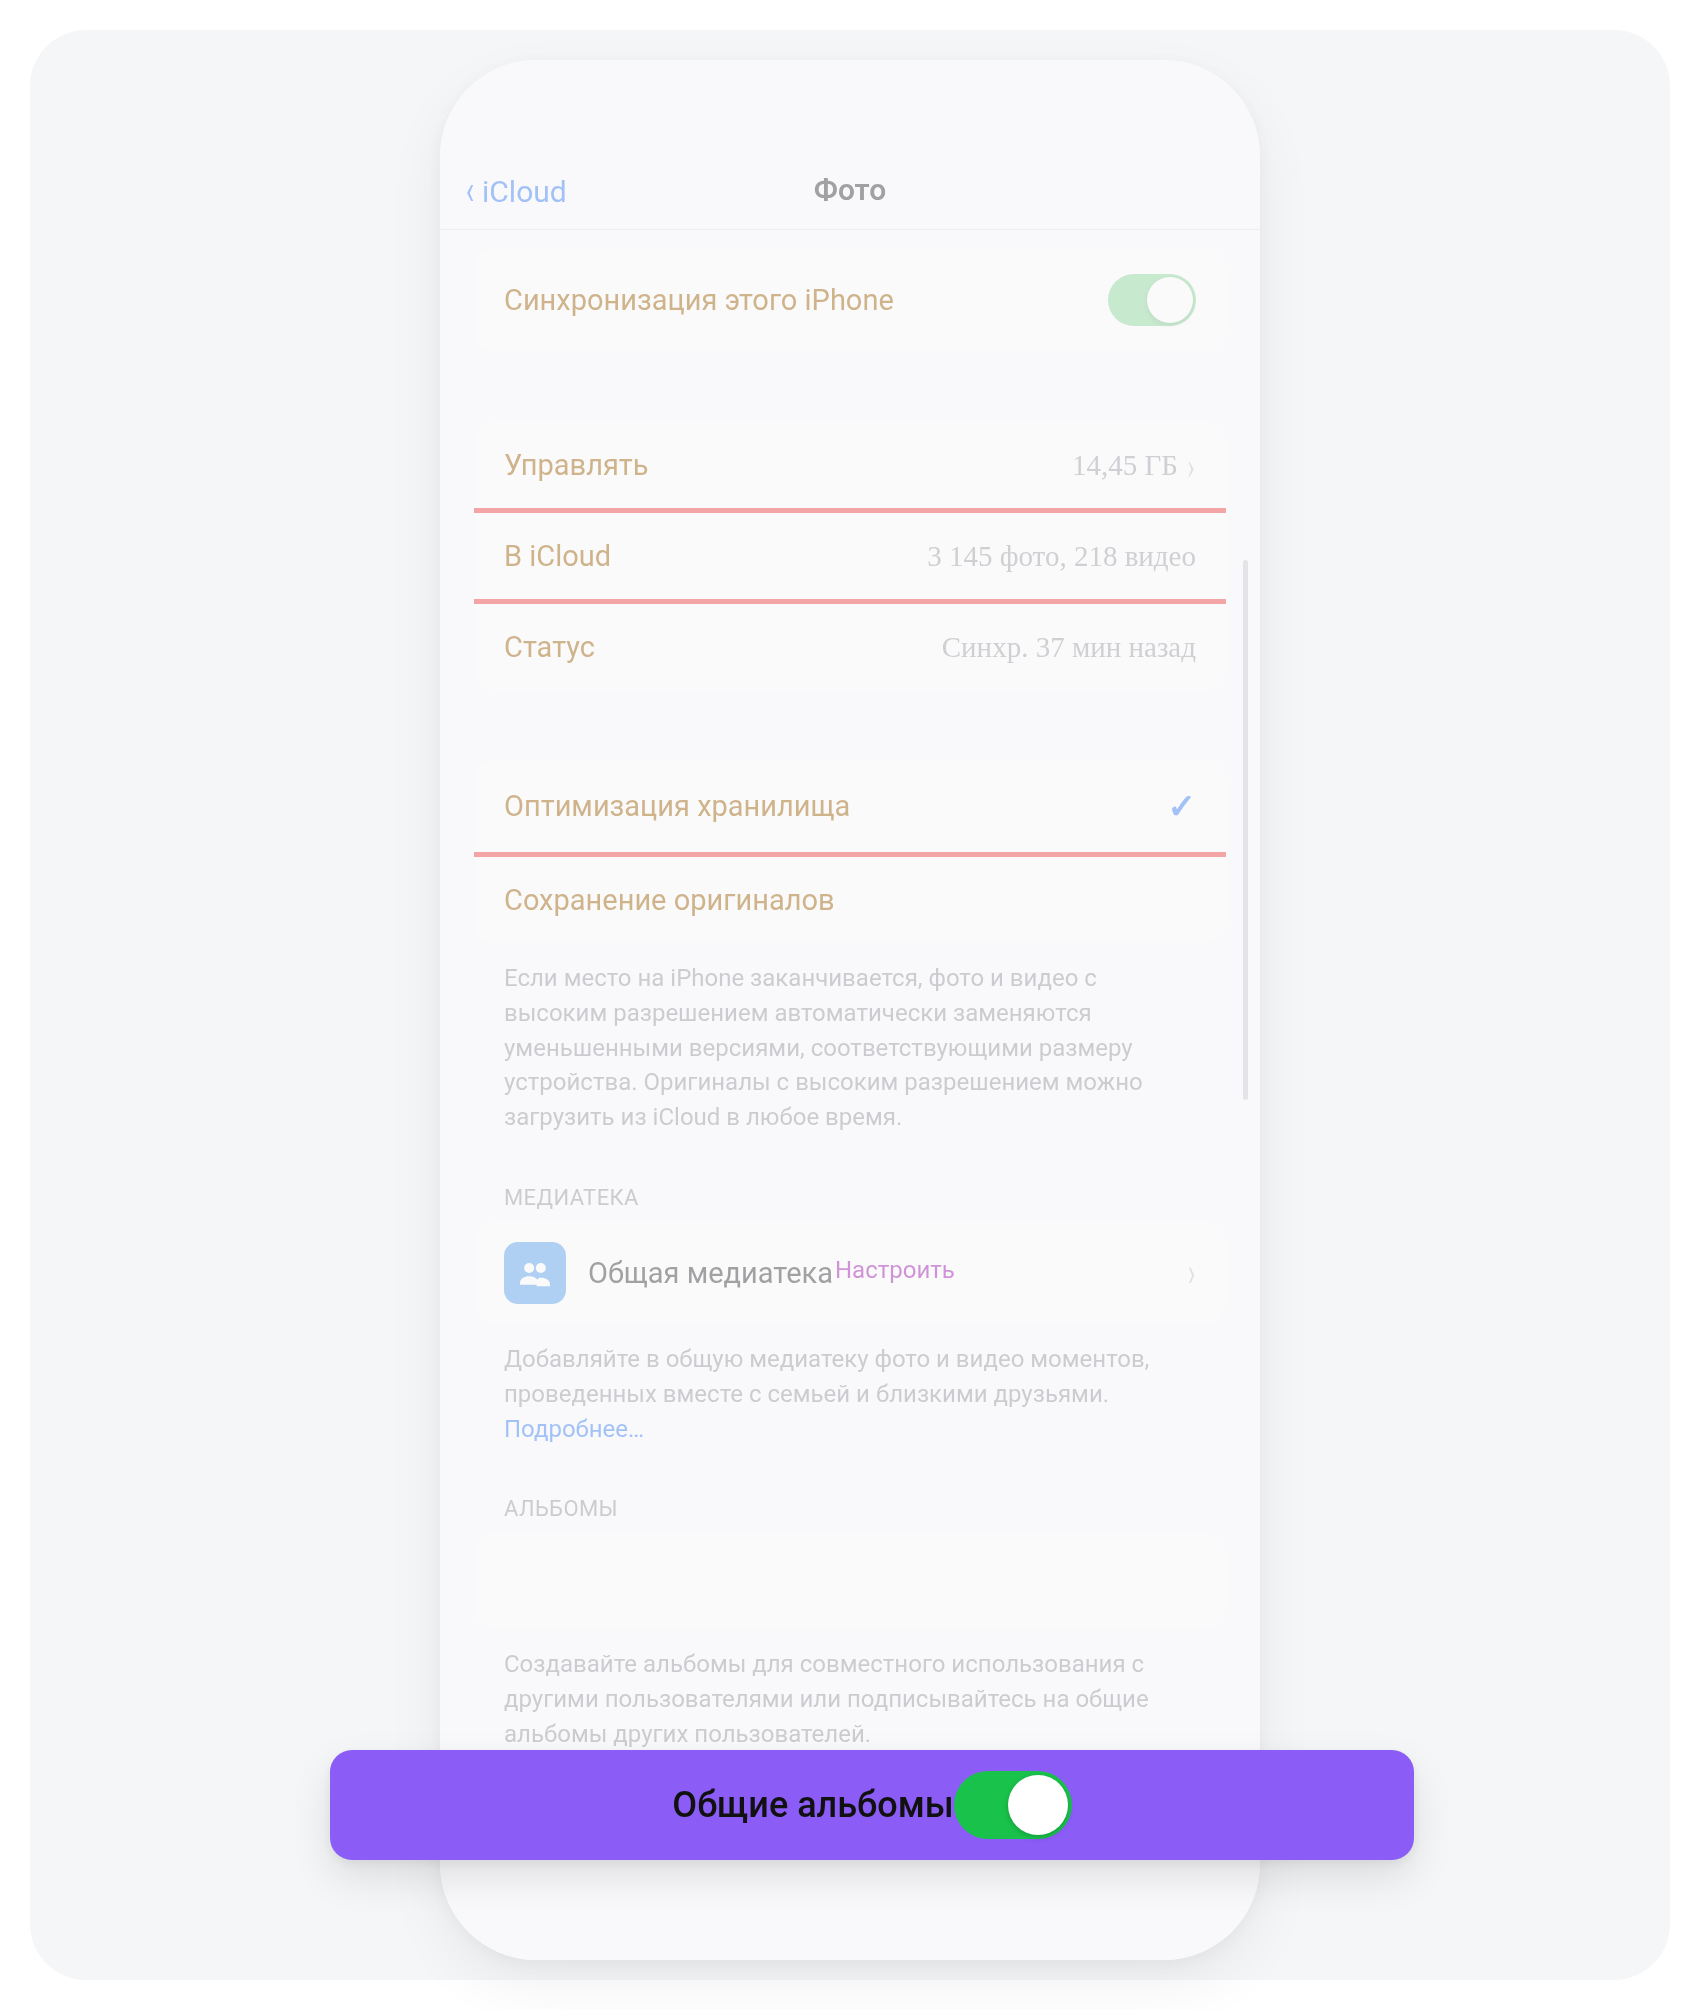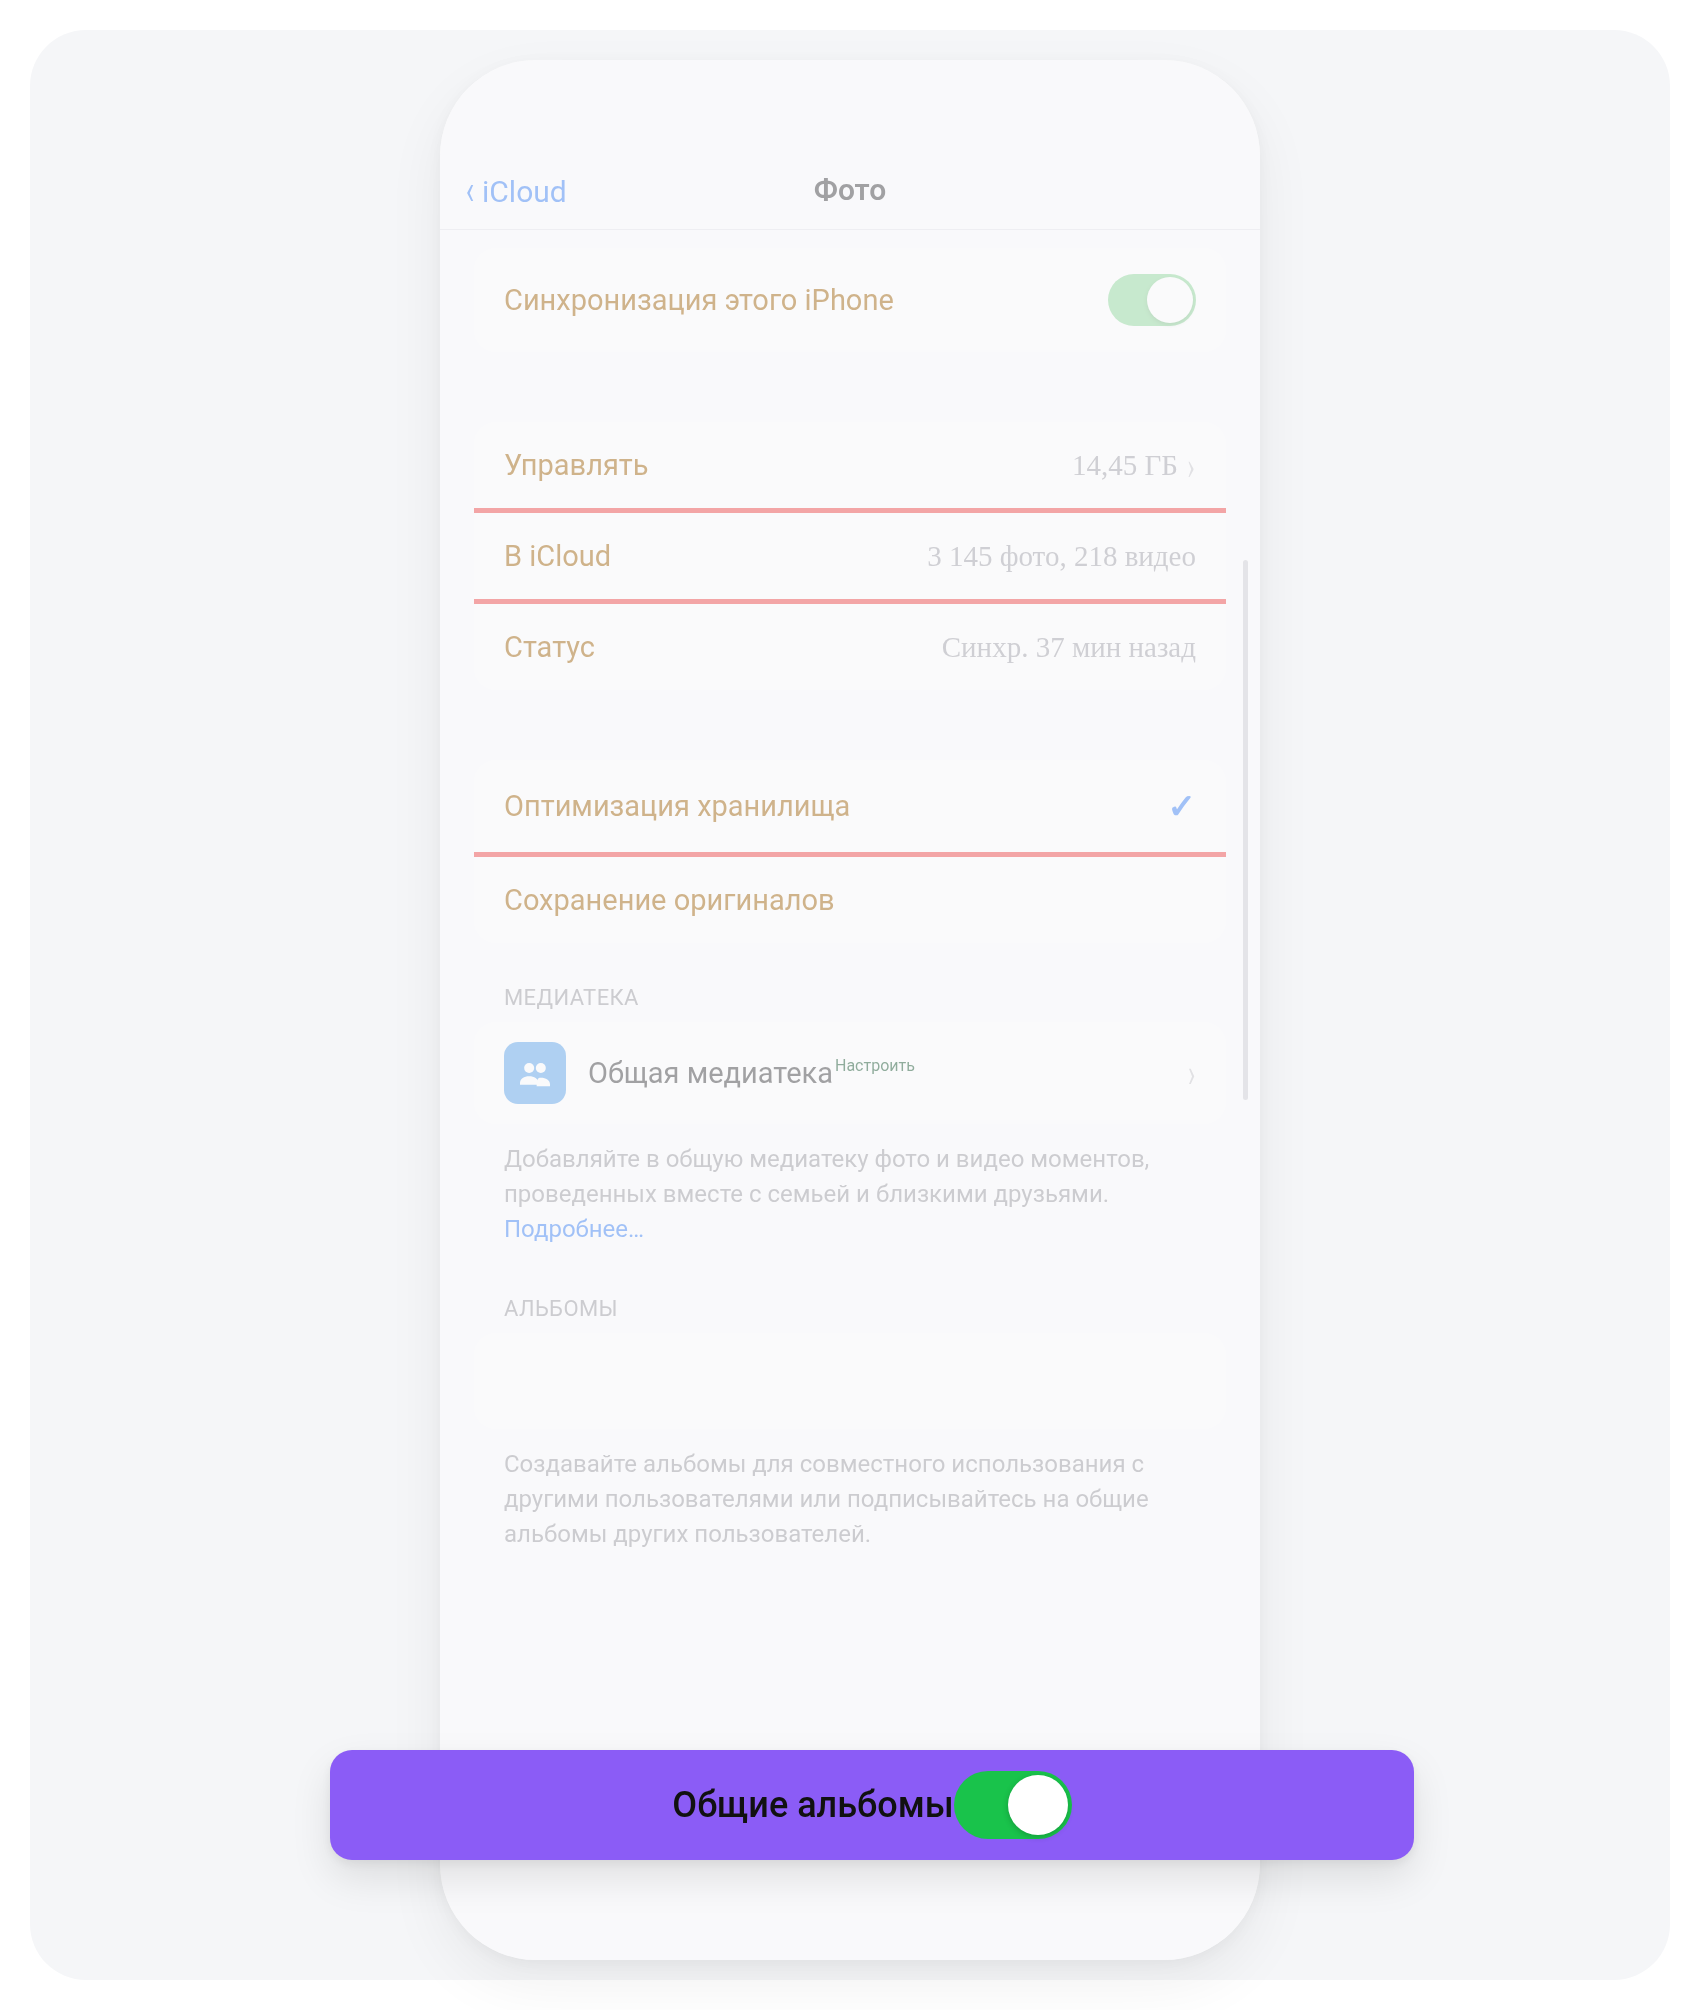--- a/index.html
+++ b/index.html
@@ -121,21 +121,21 @@
   .media-icon {
     width: 62px; height: 62px;
     background: #5aa3ec;
     border-radius: 14px;
     display: flex; align-items: center; justify-content: center;
     color: #fff;
   }
   .media-icon svg { width: 40px; height: 40px; }
   .media-text { flex: 1; display: flex; flex-direction: row; gap: 2px; }
   .media-title { font-size: 29px; color: #3a3a3c; }
-  .media-sub { font-size: 16px; color: #14532d; }
+  .media-sub { font-size: 24px; color: #a21caf; }
   .toggle {
     width: 88px; height: 52px;
     background: #8fd99b;
     border-radius: 26px;
     position: relative;
     flex-shrink: 0;
   }
   .toggle .knob {
     position: absolute;
     top: 3px; right: 3px;
@@ -239,20 +239,21 @@
 
       <div class="group gap-lg">
         <div class="row">
           <span class="label">Оптимизация хранилища</span>
           <span class="check">✓</span>
         </div>
         <div class="row">
           <span class="label">Сохранение оригиналов</span>
         </div>
       </div>
+      <div class="footer-text">Если место на iPhone заканчивается, фото и видео с высоким разрешением автоматически заменяются уменьшенными версиями, соответствующими размеру устройства. Оригиналы с высоким разрешением можно загрузить из iCloud в любое время.</div>
 
       <div class="section-header">МЕДИАТЕКА</div>
       <div class="group" style="margin-top:0">
         <div class="media-row">
           <div class="media-icon">
             <svg viewBox="0 0 24 24" fill="currentColor">
               <circle cx="8.5" cy="9" r="3"></circle>
               <circle cx="15.5" cy="9" r="3"></circle>
               <path d="M3 18c0-2.5 2.5-4 5.5-4s5.5 1.5 5.5 4v1H3v-1z"></path>
               <path d="M13 18c0-1.2.5-2.2 1.3-3 .4-.1.8-.1 1.2-.1 3 0 5.5 1.5 5.5 4v1h-8v-1.9z"></path>

